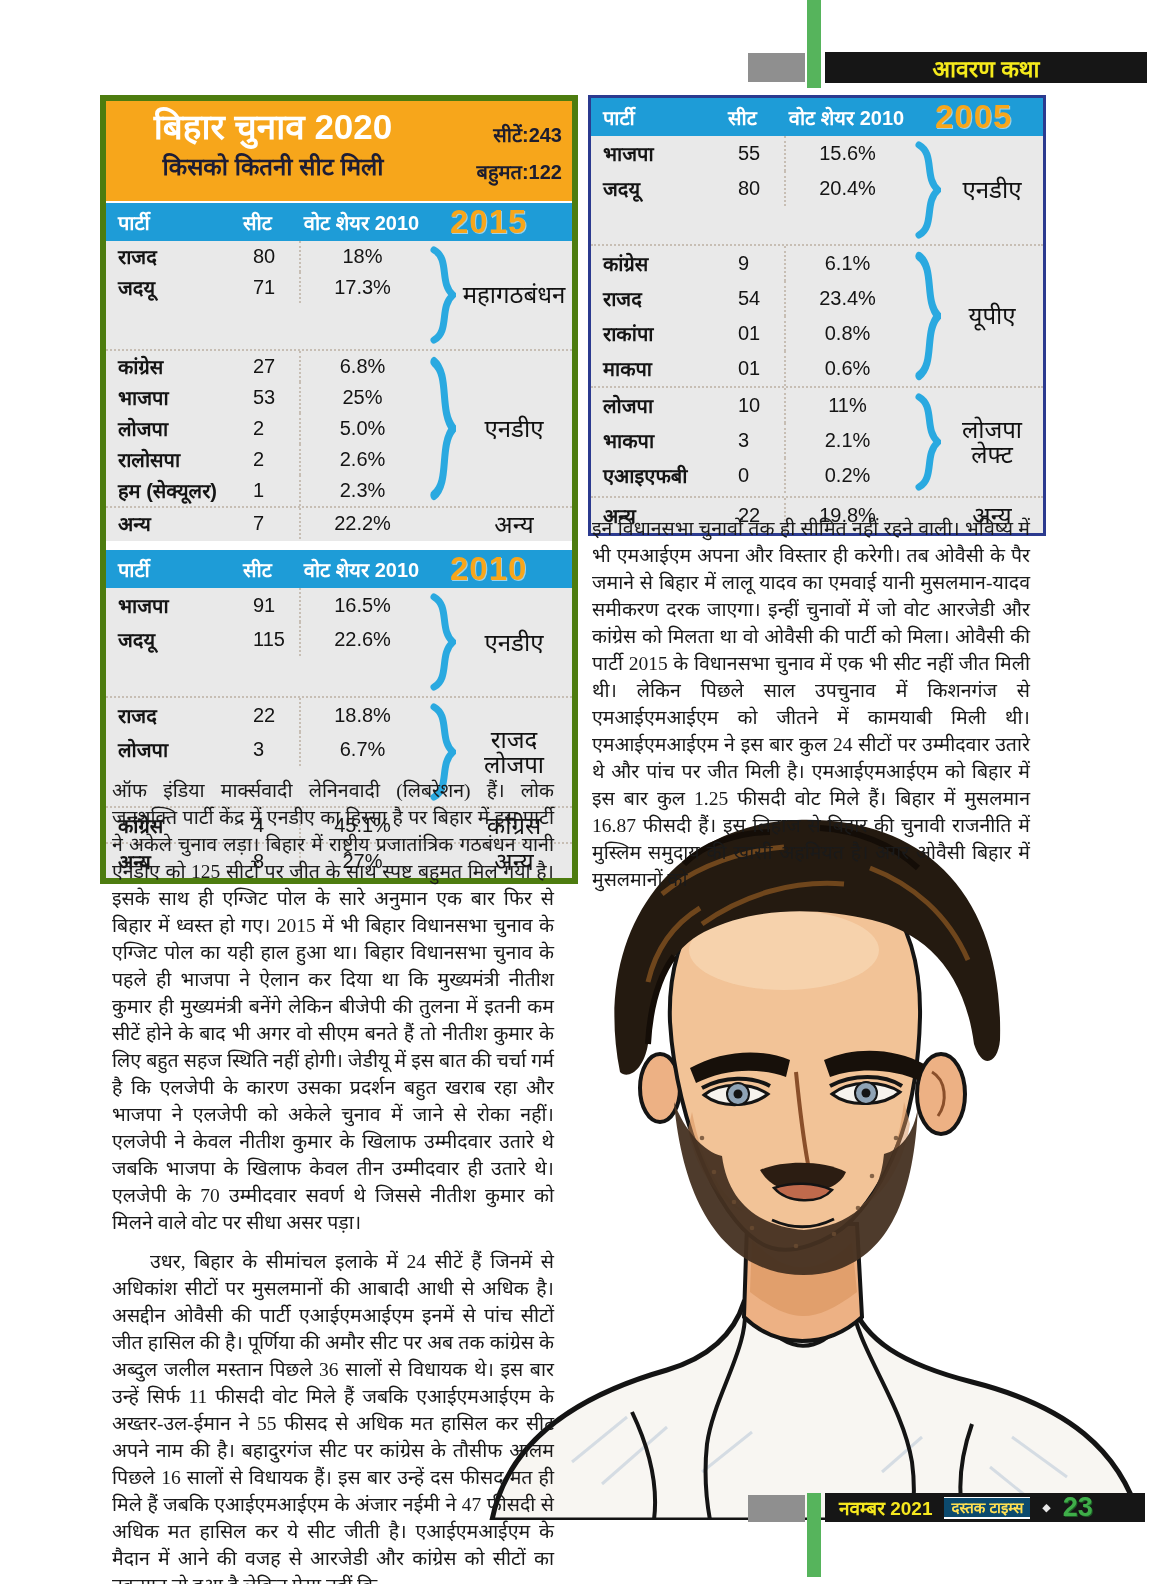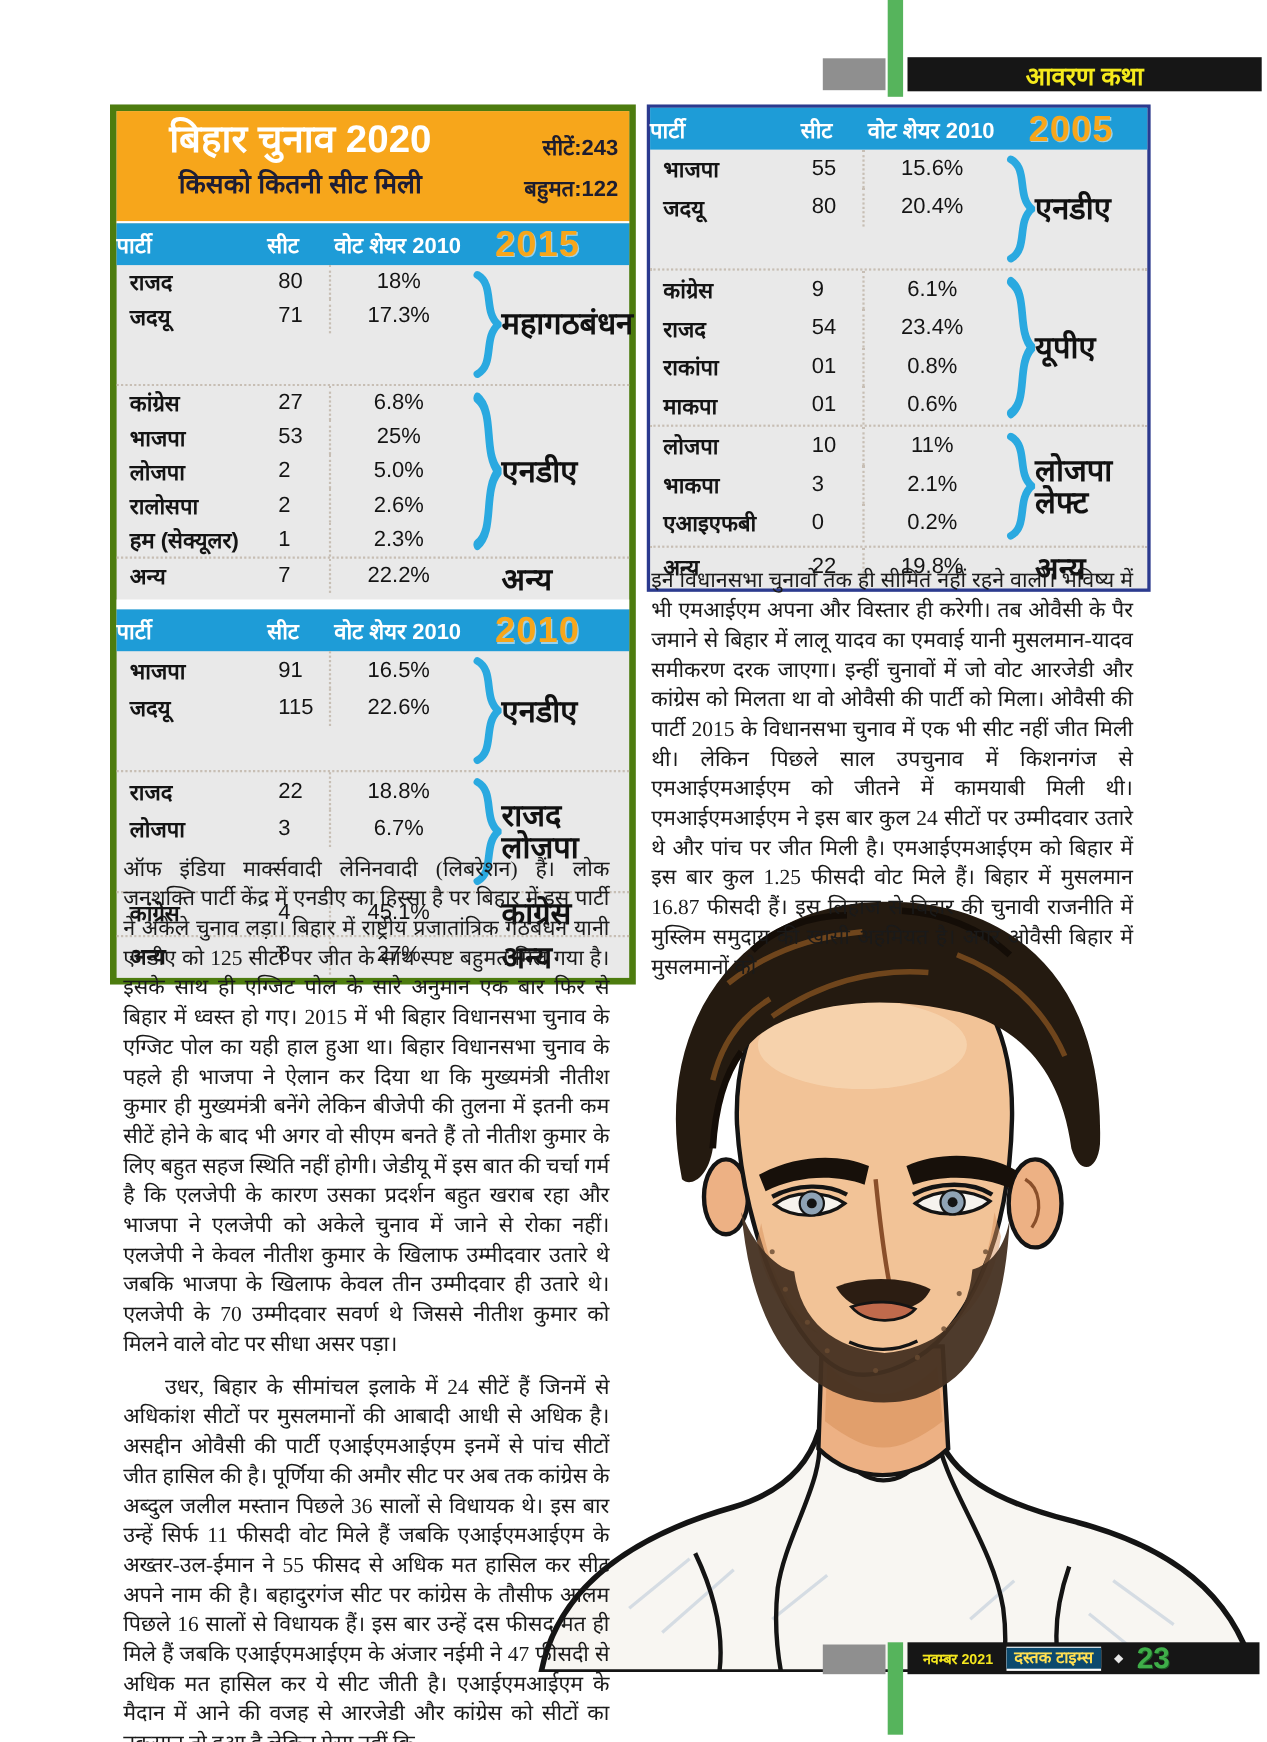--- a/index.html
+++ b/index.html
@@ -23,62 +23,62 @@
   .obox{background:#f7a61b;display:flex;border-bottom:2px solid #ffffff;padding:6px 0 10px}
   .obox-left{flex:1;text-align:center}
   .obox-title{color:#ffffff;font-size:35px;font-weight:800;line-height:1.15}
   .obox-sub{color:#1d1d35;font-size:24px;font-weight:700;margin-top:2px}
   .obox-right{width:122px;padding:10px 10px 0 0;text-align:right;font-weight:700;
     font-size:20px;color:#1d1d2f;line-height:1.85}
 
   .thead{display:grid;grid-template-columns:137px 56px 125px auto;align-items:center;
     background:#1e9cd7;height:38px;color:#fff}
   .thead .h{font-size:20px;font-weight:700}
-  .thead .h.party{}
+  .thead .h.party{padding-left:12px}
   .thead .h.share{text-align:center;white-space:nowrap}
   .thead .year{font-size:33px;font-weight:800;color:#f7a61b;padding-left:26px;
     text-shadow:1px 1px 0 rgba(255,255,255,.55);letter-spacing:1px}
 
   .tgroup{display:flex;align-items:stretch}
   .tgroup + .tgroup{border-top:2px dotted #c7beb4}
   .trows{flex:1}
   .trow{display:grid;grid-template-columns:137px 56px 125px;align-items:center}
   .tb15 .trow{height:31px}
   .tb10 .trow{height:34px}
   .tb05 .trow{height:35px}
   .c-party{padding-left:12px;font-weight:700;font-size:20px;color:#141414;white-space:nowrap}
   .c-seat{font-size:20px;color:#141414;padding-left:10px}
   .c-share{font-size:20px;color:#141414;text-align:center;border-left:2px dotted #c7beb4;
     align-self:stretch;display:flex;align-items:center;justify-content:center}
   .tside{width:142px;display:flex;align-items:center;padding:4px 0;box-sizing:border-box}
   #box-right .tside{width:128px}
   .brace{width:26px;height:calc(100% - 2px);flex:none}
   .brace-spacer{width:26px;flex:none}
-  .glabel{flex:1;text-align:left;font-size:28px;font-weight:700;color:#111;
+  .glabel{flex:1;text-align:center;font-size:24px;font-weight:400;color:#111;
     line-height:1.05;white-space:pre-line}
   .tspacer{height:9px;background:#ffffff}
 
   
   .article{font-family:"Liberation Serif",serif;font-size:19.5px;line-height:27px;
     text-align:justify;color:#1a1a1a;z-index:2}
   #art-right{left:580px;top:503px;width:462px}
   #art-left{left:100px;top:765px;width:466px}
   #art-left .p2{text-indent:38px;margin-top:0}
   #art-left .p2tail{width:382px}
   .article p{margin:12px}
 
   
   #portrait{left:452px;top:772px;width:700px;height:748px;z-index:1}
 
   
   #ftr-gray{left:748px;top:1495px;width:57px;height:27px;background:#8f8f8f;z-index:3}
   #ftr-green{left:807px;top:1493px;width:14px;height:84px;background:#56b45c;z-index:3}
   #ftr-bar{left:825px;top:1493px;width:320px;height:29px;background:#161616;z-index:3;
     display:flex;align-items:center;gap:12px;padding-left:14px;box-sizing:border-box}
-  .ftr-date{color:#f5e71e;font-weight:700;font-size:13px}
+  .ftr-date{color:#f5e71e;font-weight:700;font-size:19px}
   .ftr-logo{background:#0c4a6e;color:#ffdf52;font-weight:800;font-size:15px;
     padding:0 7px;line-height:19px;box-shadow:0 2px 0 #ffffff,0 -1px 0 #ffffff}
   .ftr-diamond{color:#e8e8e8;font-size:11px}
   .ftr-page{color:#3fae49;font-weight:800;font-size:27px;text-shadow:1px 1px 0 #1c5a25}
 </style>
 </head>
 <body>
 
 <div class="abs" id="hdr-gray"></div>
 <div class="abs" id="hdr-green"></div>

